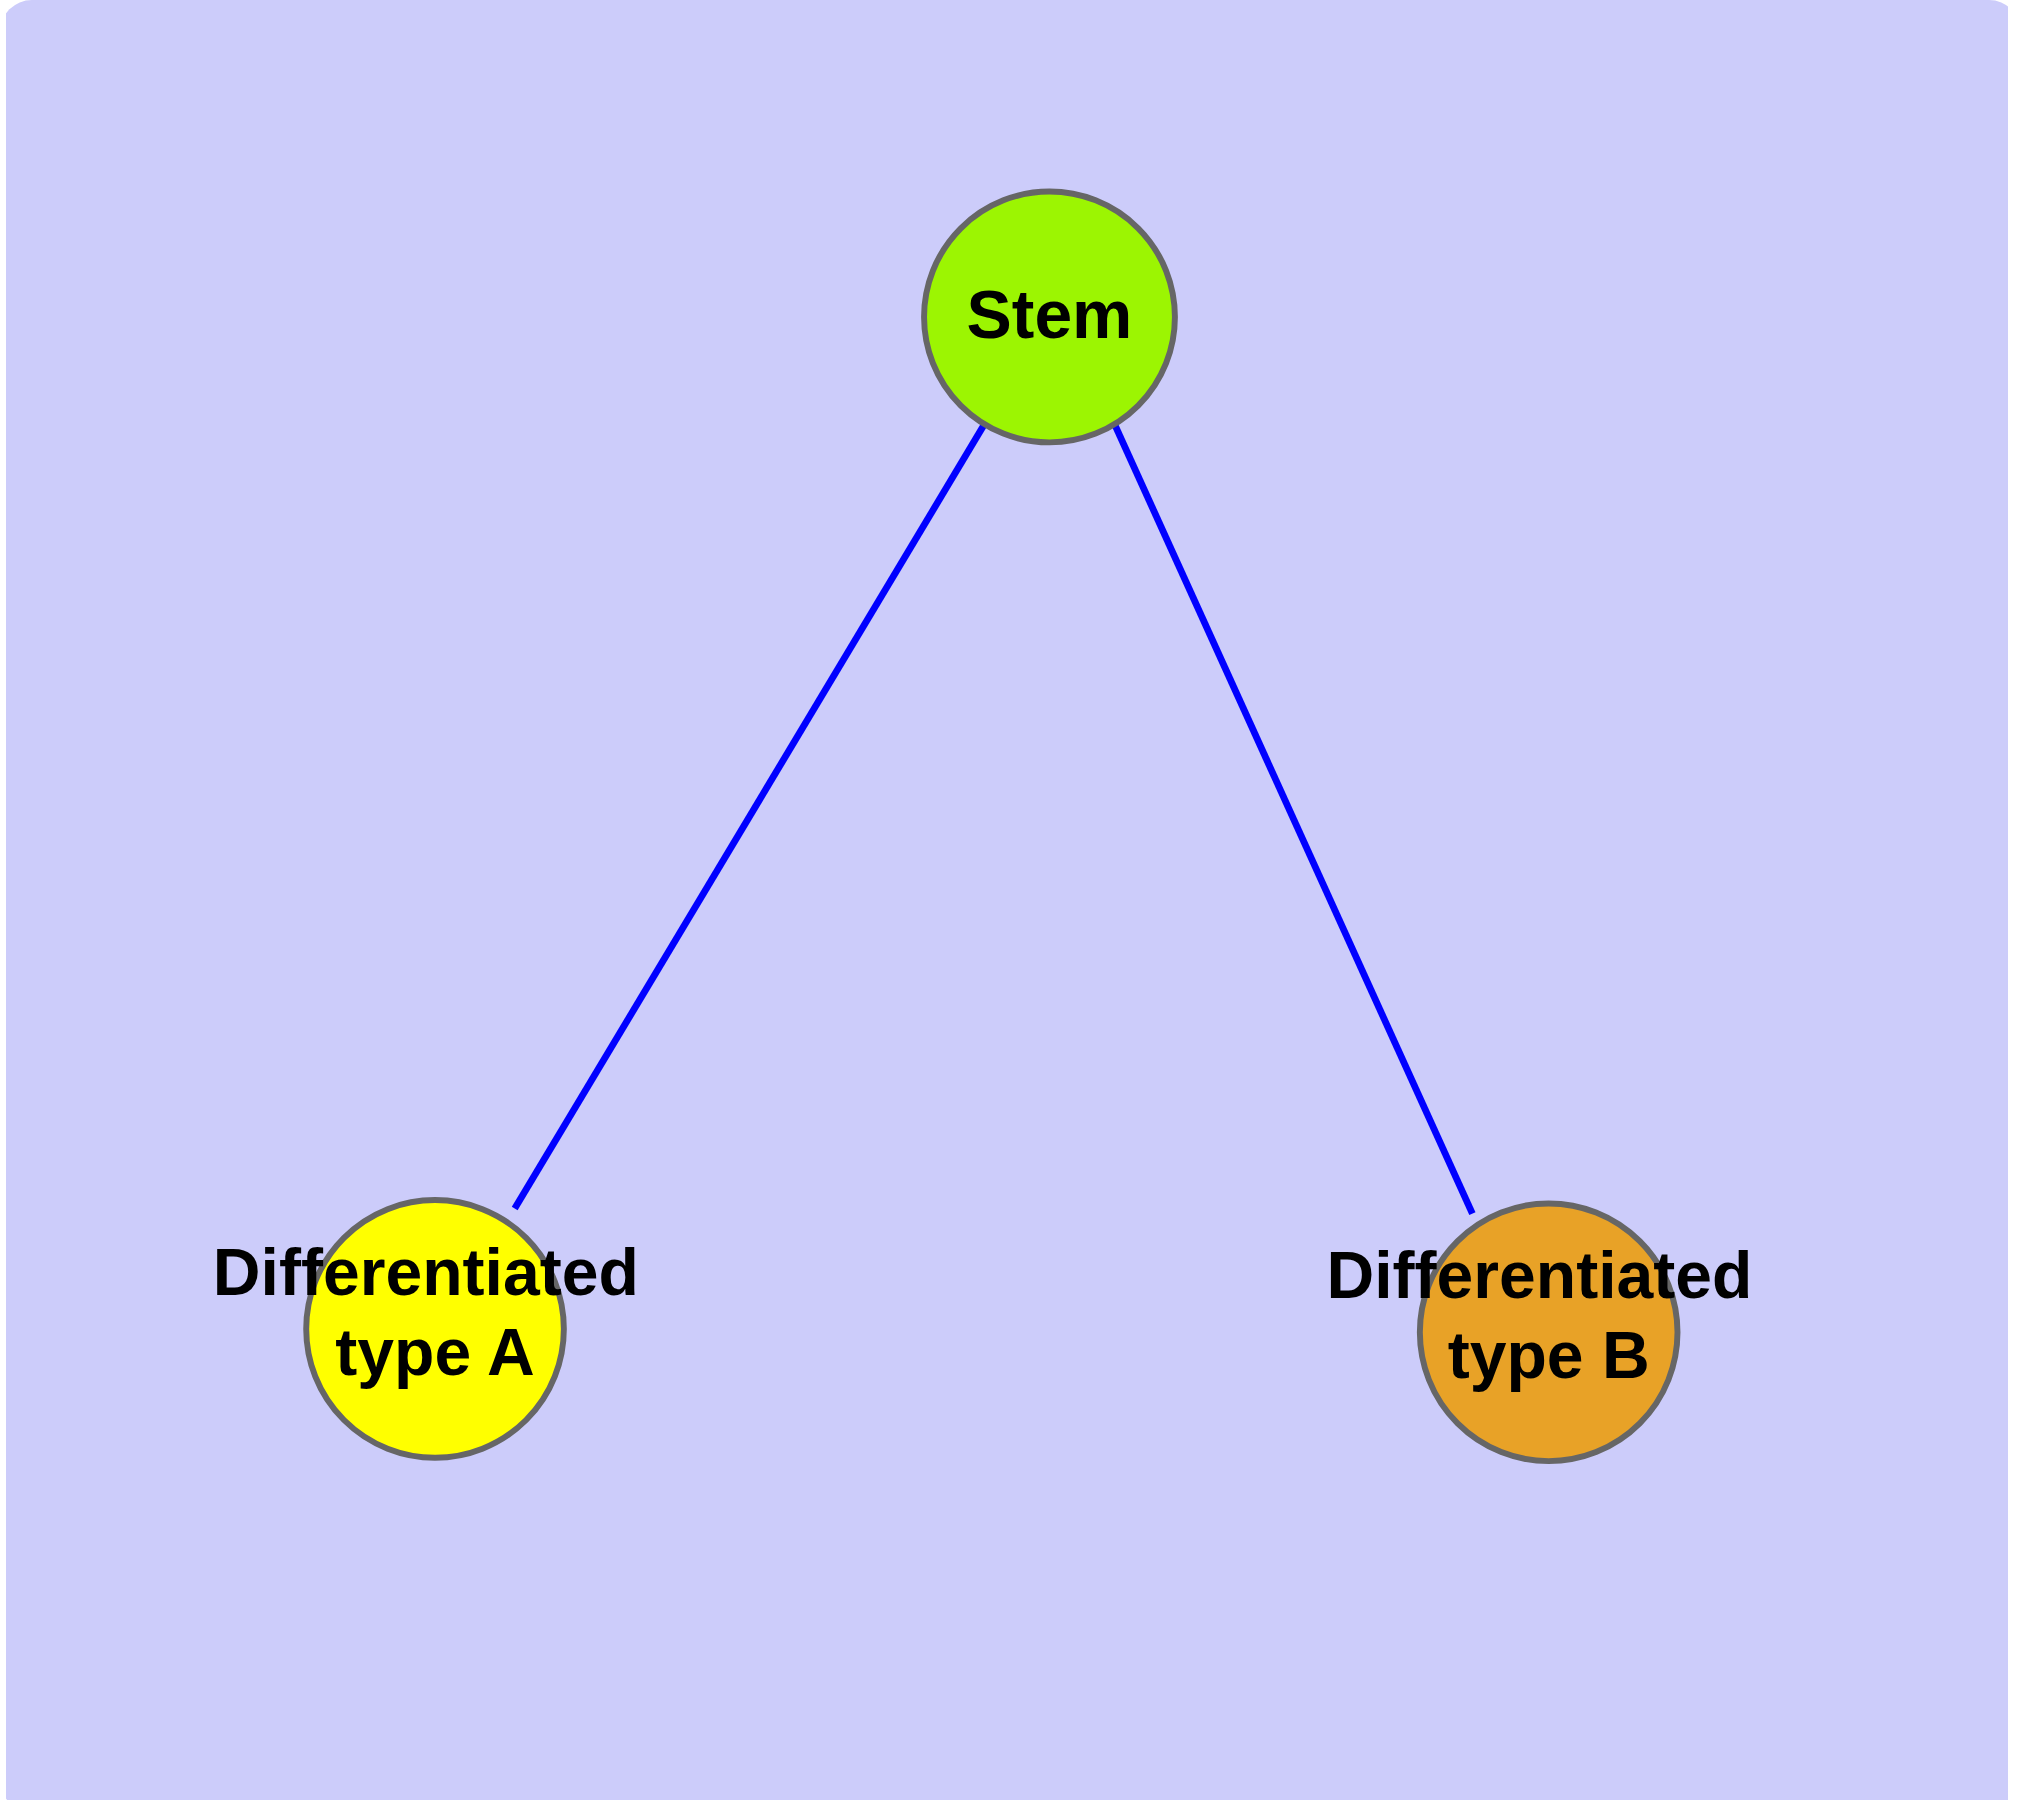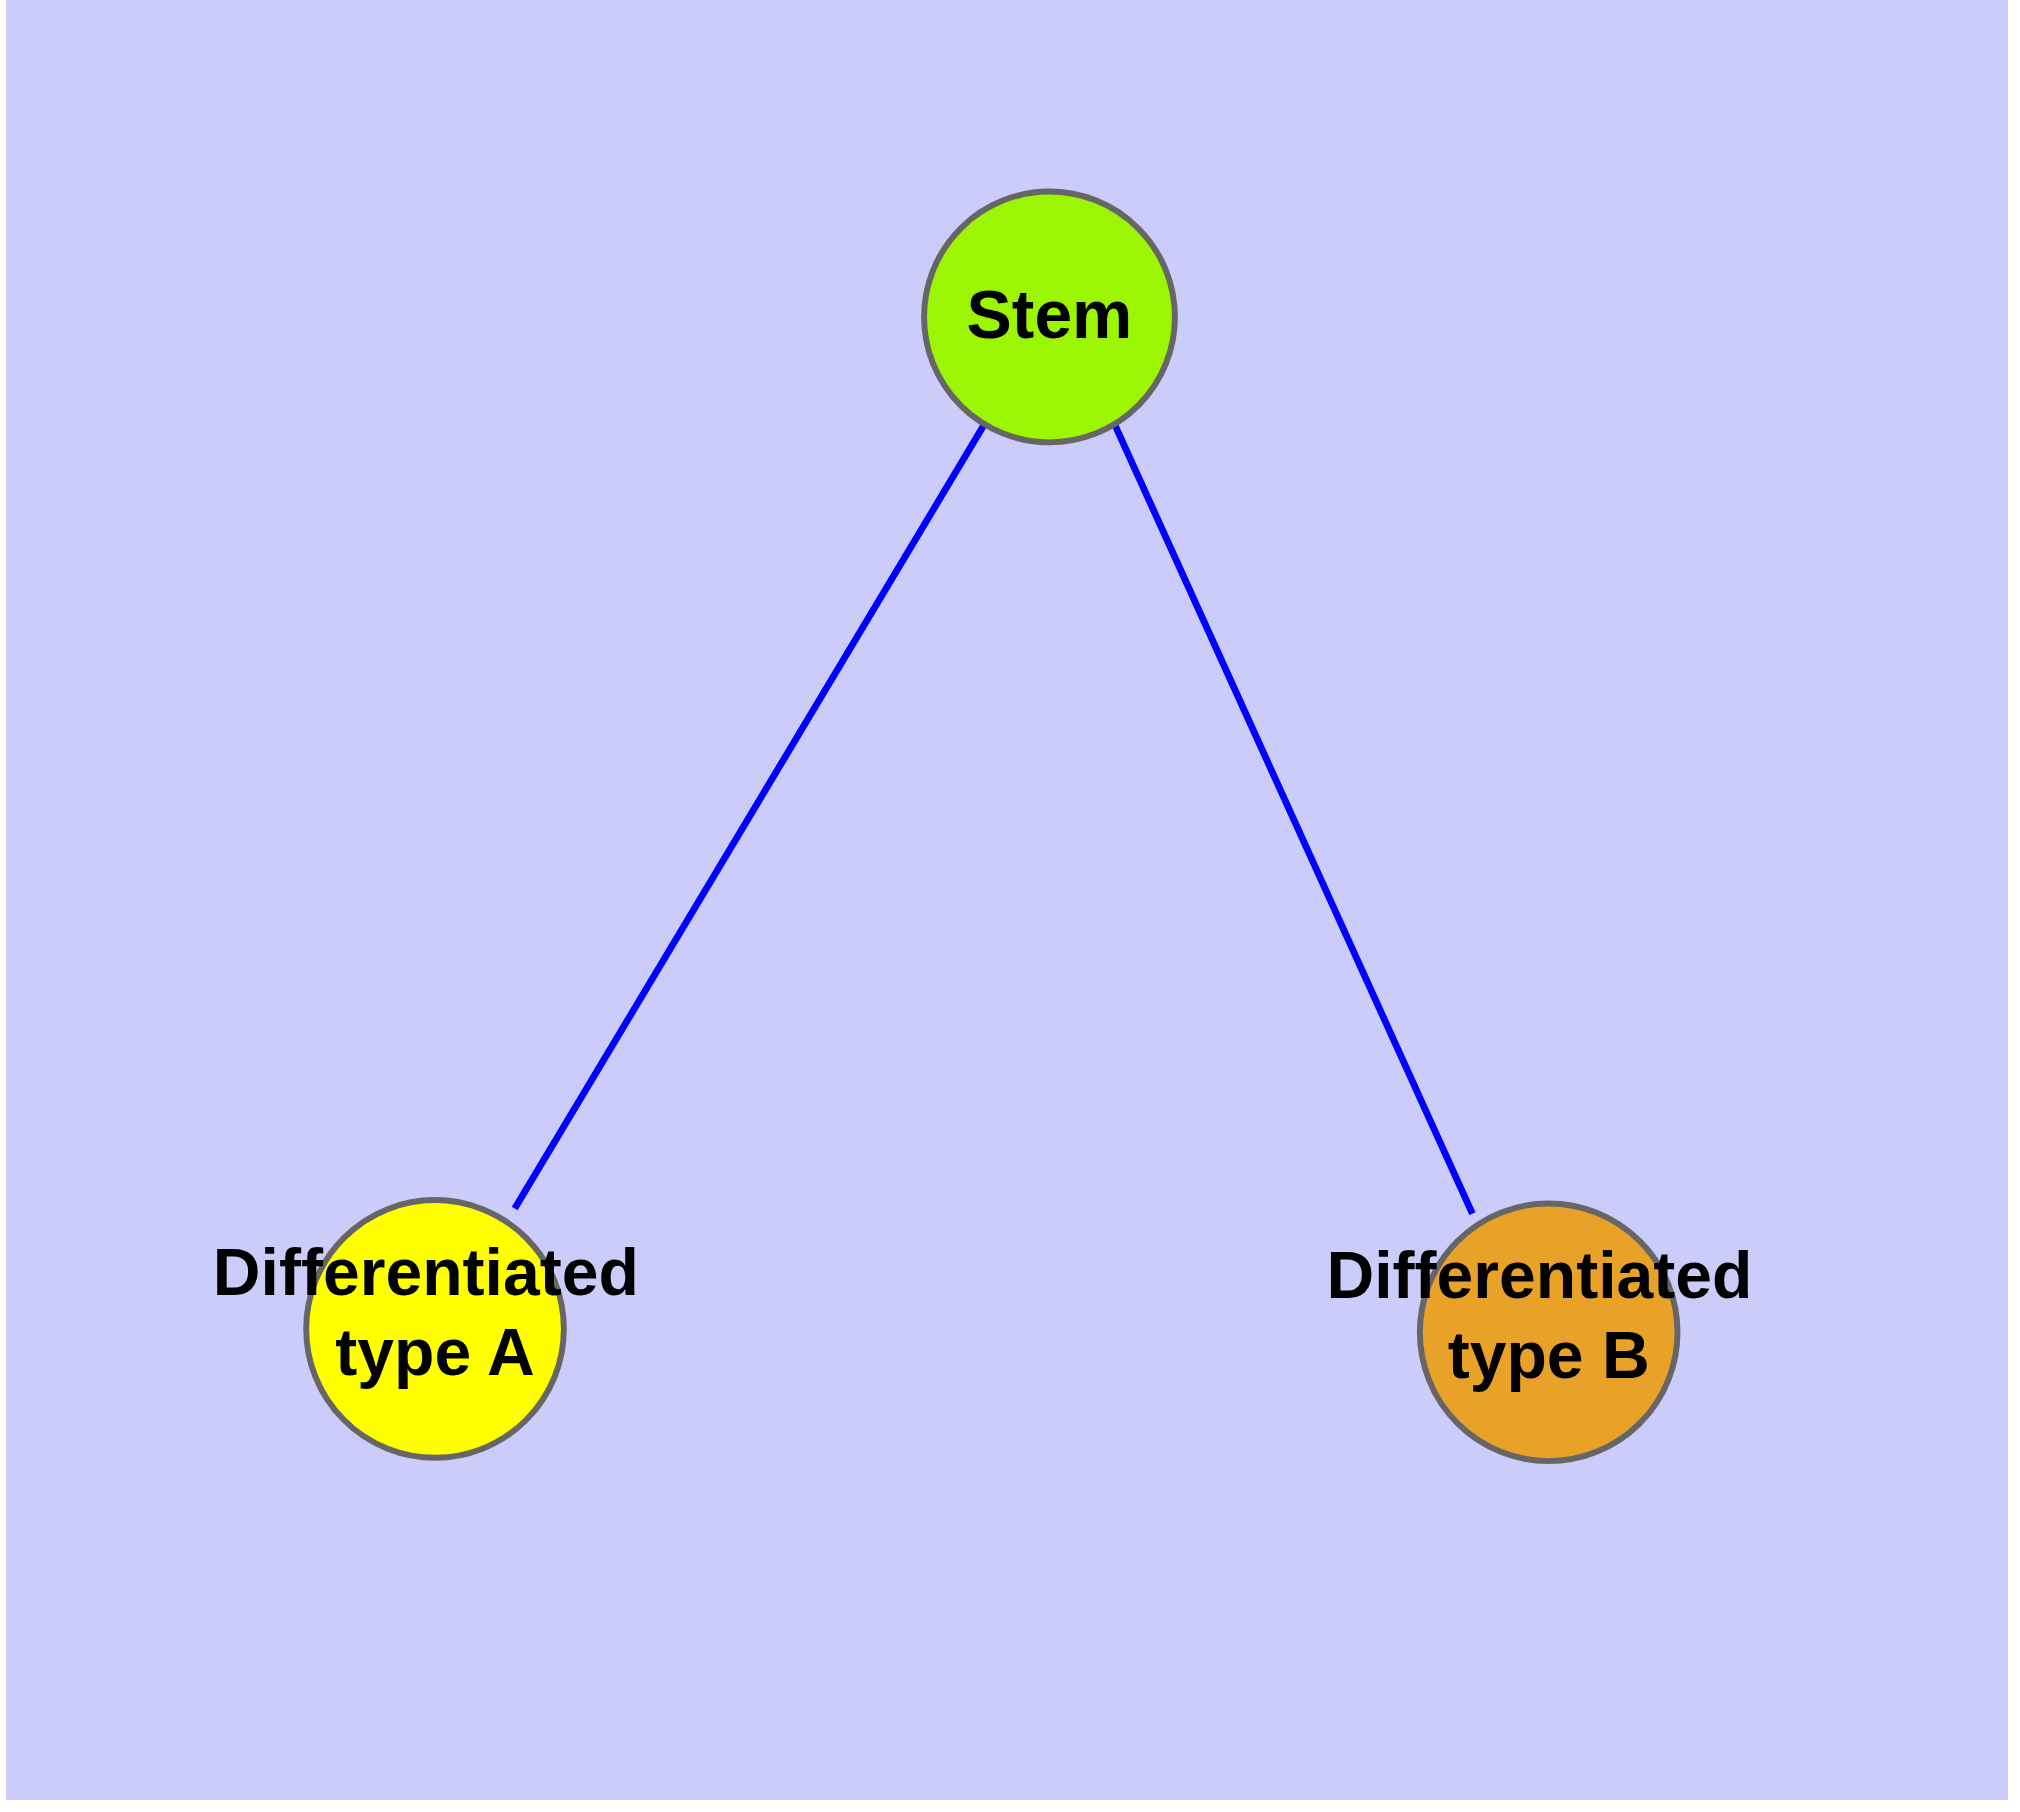--- a/index.html
+++ b/index.html
@@ -8,20 +8,21 @@
     padding: 0;
     background: #ffffff;
   }
   #canvas {
     position: relative;
     width: 2021px;
     height: 1812px;
     background: #ffffff;
     overflow: hidden;
     font-family: "Liberation Sans", sans-serif;
+    border-radius: 32px;
   }
   #plot-area {
     position: absolute;
     left: 6px;
     top: 0px;
     width: 2002px;
     height: 1800px;
     background: #ccccfa;
   }
   #graph-svg {

